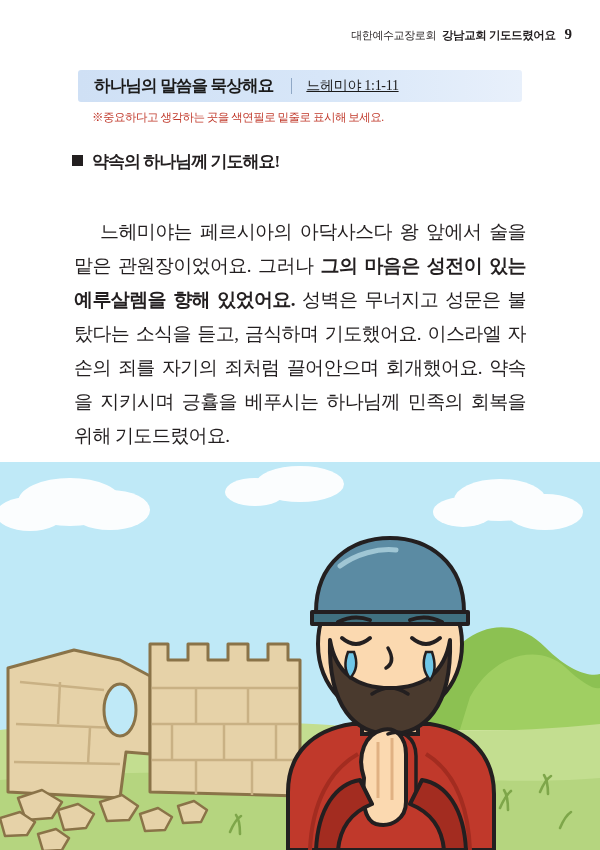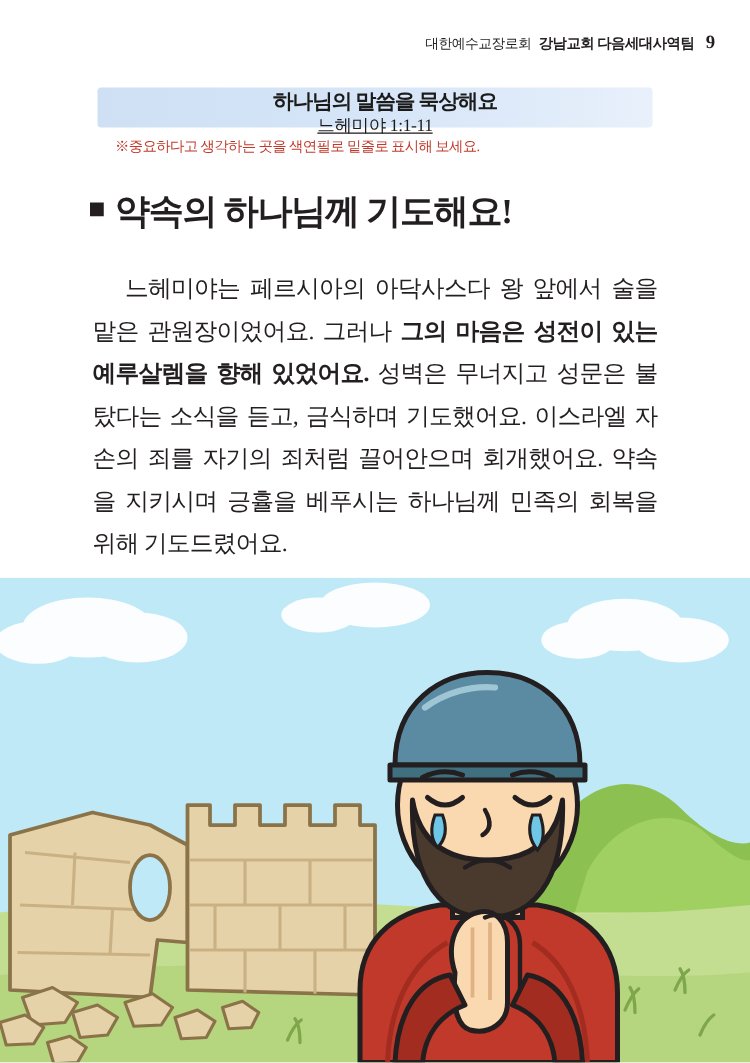--- a/index.html
+++ b/index.html
@@ -54,21 +54,20 @@
   .title-bar {
     position: absolute;
     top: 70px;
     left: 78px;
     width: 444px;
     height: 32px;
     background: linear-gradient(to right, #cfe0f5 0%, #d7e6f8 55%, #e8f0fb 100%);
     border-radius: 3px;
     display: flex;
     align-items: center;
-    flex-direction: column;
   }
   .title-main {
     font-size: 16.5px;
     font-weight: bold;
     color: #1b1b1b;
     margin-left: 16px;
     letter-spacing: -0.8px;
   }
   .title-sep {
     width: 1px;
@@ -103,21 +102,21 @@
     gap: 9px;
   }
   .bullet-square {
     width: 11px;
     height: 11px;
     background: #231f20;
     display: inline-block;
     margin-bottom: 3px;
   }
   .section-heading-text {
-    font-size: 28px;
+    font-size: 17px;
     font-weight: bold;
     color: #231f20;
     letter-spacing: -1px;
   }
 
   
   .body-text {
     position: absolute;
     top: 196px;
     left: 74px;
@@ -146,21 +145,21 @@
     display: block;
   }
 </style>
 </head>
 <body>
 
 <div class="page">
 
   <div class="header">
     <span class="header-church">대한예수교장로회</span>
-    <span class="header-team">강남교회 다음세대사역팀</span>
+    <span class="header-team">강남교회 기도드렸어요</span>
     <span class="header-page">9</span>
   </div>
 
   <div class="title-bar">
     <span class="title-main">하나님의 말씀을 묵상해요</span>
     <span class="title-sep"></span>
     <span class="title-ref">느헤미야 1:1-11</span>
   </div>
 
   <div class="note">※중요하다고 생각하는 곳을 색연필로 밑줄로 표시해 보세요.</div>

